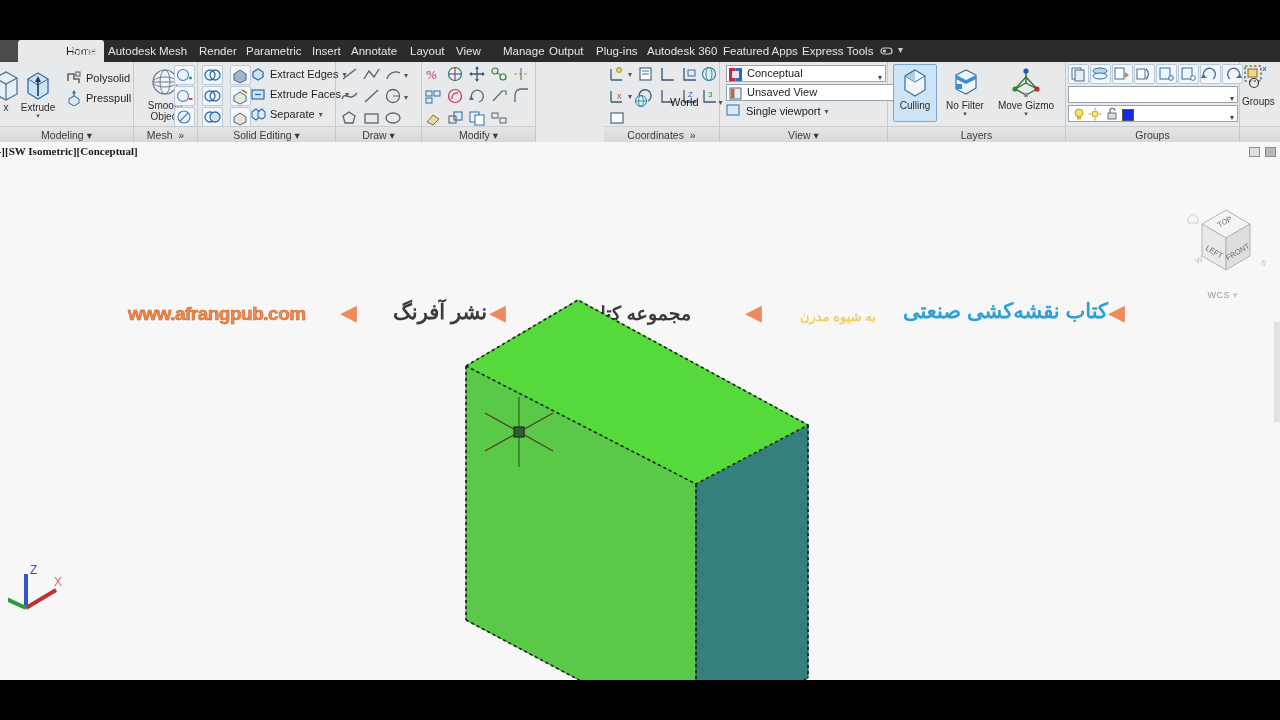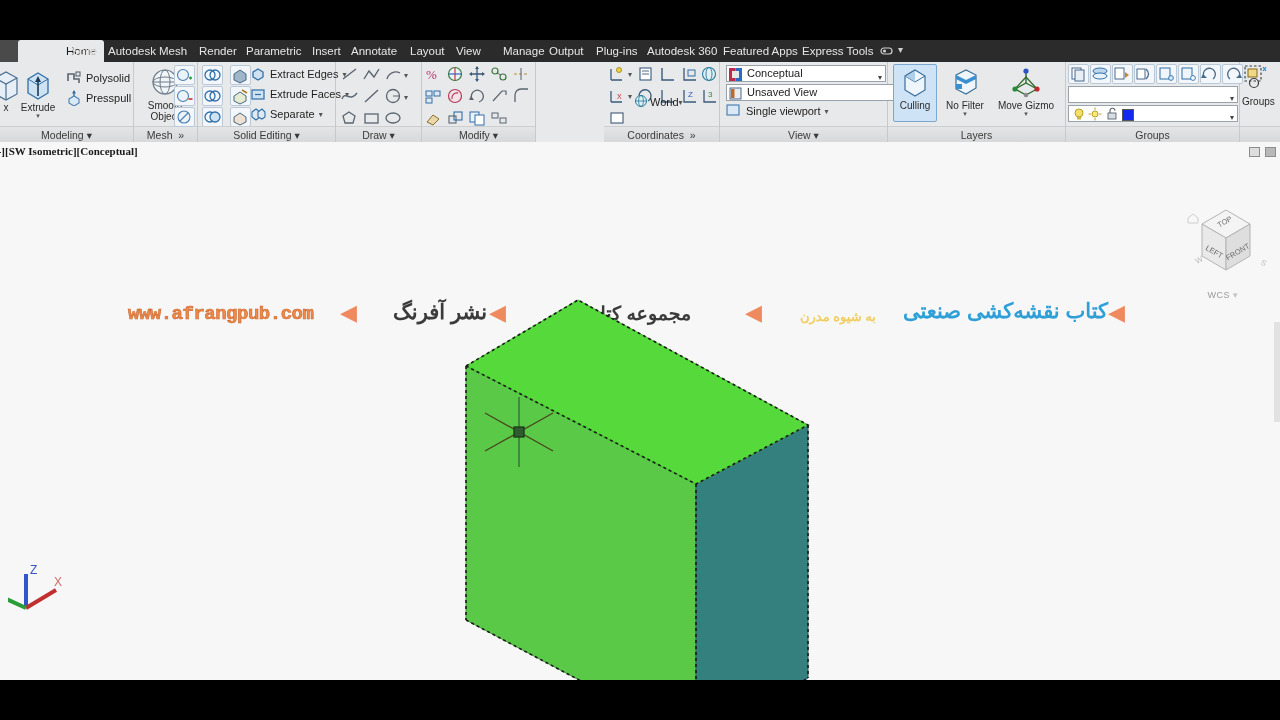--- a/index.html
+++ b/index.html
@@ -77,21 +77,21 @@
     font-family:"Liberation Serif", serif; font-weight:bold; white-space:nowrap;
   }
   .vp-corner-btns { position:absolute; right:4px; top:5px; display:flex; gap:5px; }
   .vp-corner-btns .b { width:11px; height:10px; border:1px solid #8d8d8d; background:#dedede; }
 
   
   .wm { position:absolute; white-space:nowrap; }
   .wm-arrow { color:#ef8a5e; font-size:22px; }
 
   .wm-url {
-    font-family:Liberation Mono, monospace; font-weight:bold; font-size:19px;
+    font-family:Liberation Sans, sans-serif; font-weight:bold; font-size:19px;
     color:#f08a4b; -webkit-text-stroke:0.6px #c9642c;
     letter-spacing:-0.5px;
   }
   .wm-fa1 { font-size:21px; color:#3b3b3b; font-weight:bold; direction:rtl; }
   .wm-fa2 { font-size:19px; color:#3b3b3b; font-weight:bold; direction:rtl; }
   .wm-fa3 { font-size:13px; color:#f0cf62; font-weight:bold; direction:rtl; }
   .wm-fa4 { font-size:21px; color:#2f9fd8; font-weight:bold; direction:rtl; }
 
   
   .logo { position:absolute; left:4px; top:22px; width:50px; height:86px; }
@@ -442,21 +442,21 @@
                 <text x="8" y="10" font-size="8" fill="#2a55c0" font-family="Liberation Sans, sans-serif">Z</text>
               </svg></div>
           <div class="gridbtn" style="left:96px; top:25px; border:none; background:none;"><svg width="19" height="18" viewBox="0 0 19 18">
                 <path d="M4 3 L4 15 L16 15" fill="none" stroke="#3a5a7a" stroke-width="1.3"></path>
                 <text x="8" y="10" font-size="8" fill="#2a8a3a" font-family="Liberation Sans, sans-serif">3</text>
               </svg></div>
 
           <div class="gridbtn" style="left:4px; top:47px; border:none; background:none;"><svg width="19" height="18" viewBox="0 0 19 18">
                 <rect x="3" y="4" width="12" height="10" fill="#fff" stroke="#3a5a7a" stroke-width="1.1"></rect>
               </svg></div>
-          <div style="position:absolute; left:30px; top:32px; display:flex; align-items:center; gap:0;">
+          <div style="position:absolute; left:30px; top:32px; display:flex; align-items:center; gap:20px;">
             <span class="icn"><svg width="14" height="14" viewBox="0 0 14 14">
                   <circle cx="7" cy="7" r="5.5" fill="#dff0f6" stroke="#2a7a9a" stroke-width="1"></circle>
                   <ellipse cx="7" cy="7" rx="2.4" ry="5.5" fill="none" stroke="#2a7a9a" stroke-width="0.8"></ellipse>
                   <line x1="1.5" y1="7" x2="12.5" y2="7" stroke="#2a7a9a" stroke-width="0.8"></line>
                 </svg></span>
             <span style="font-size:11px; color:#1b1b1b;">World</span>
             <span style="font-size:8px; color:#555;">▾</span>
           </div>
         </div>
         <div class="panel-label"><span>Coordinates</span> &nbsp;<span>»</span></div>

